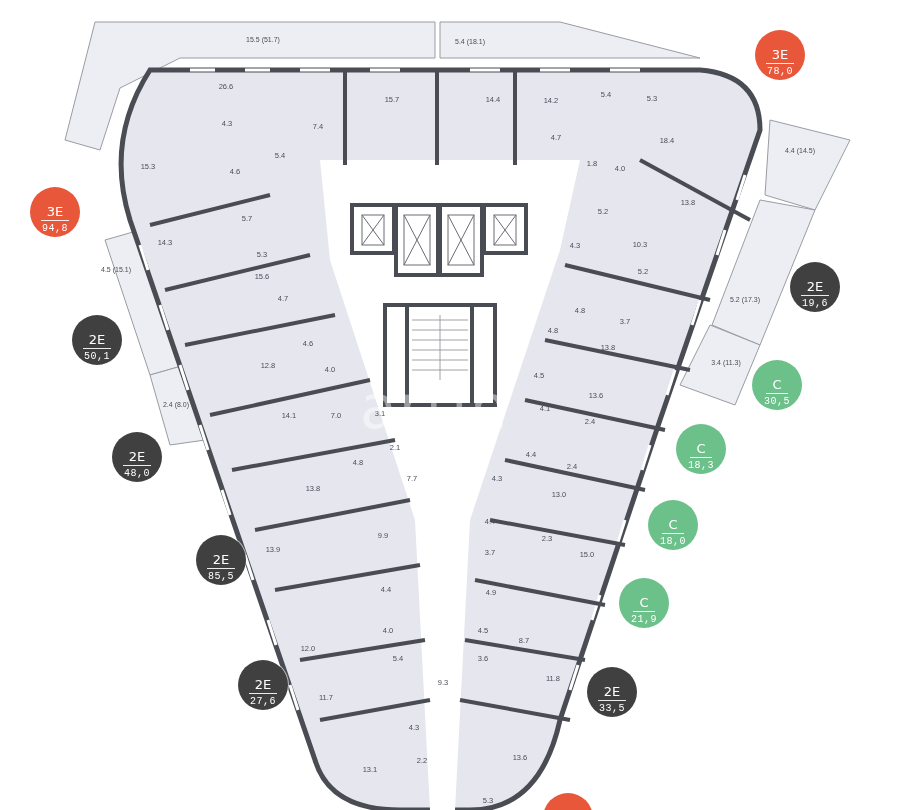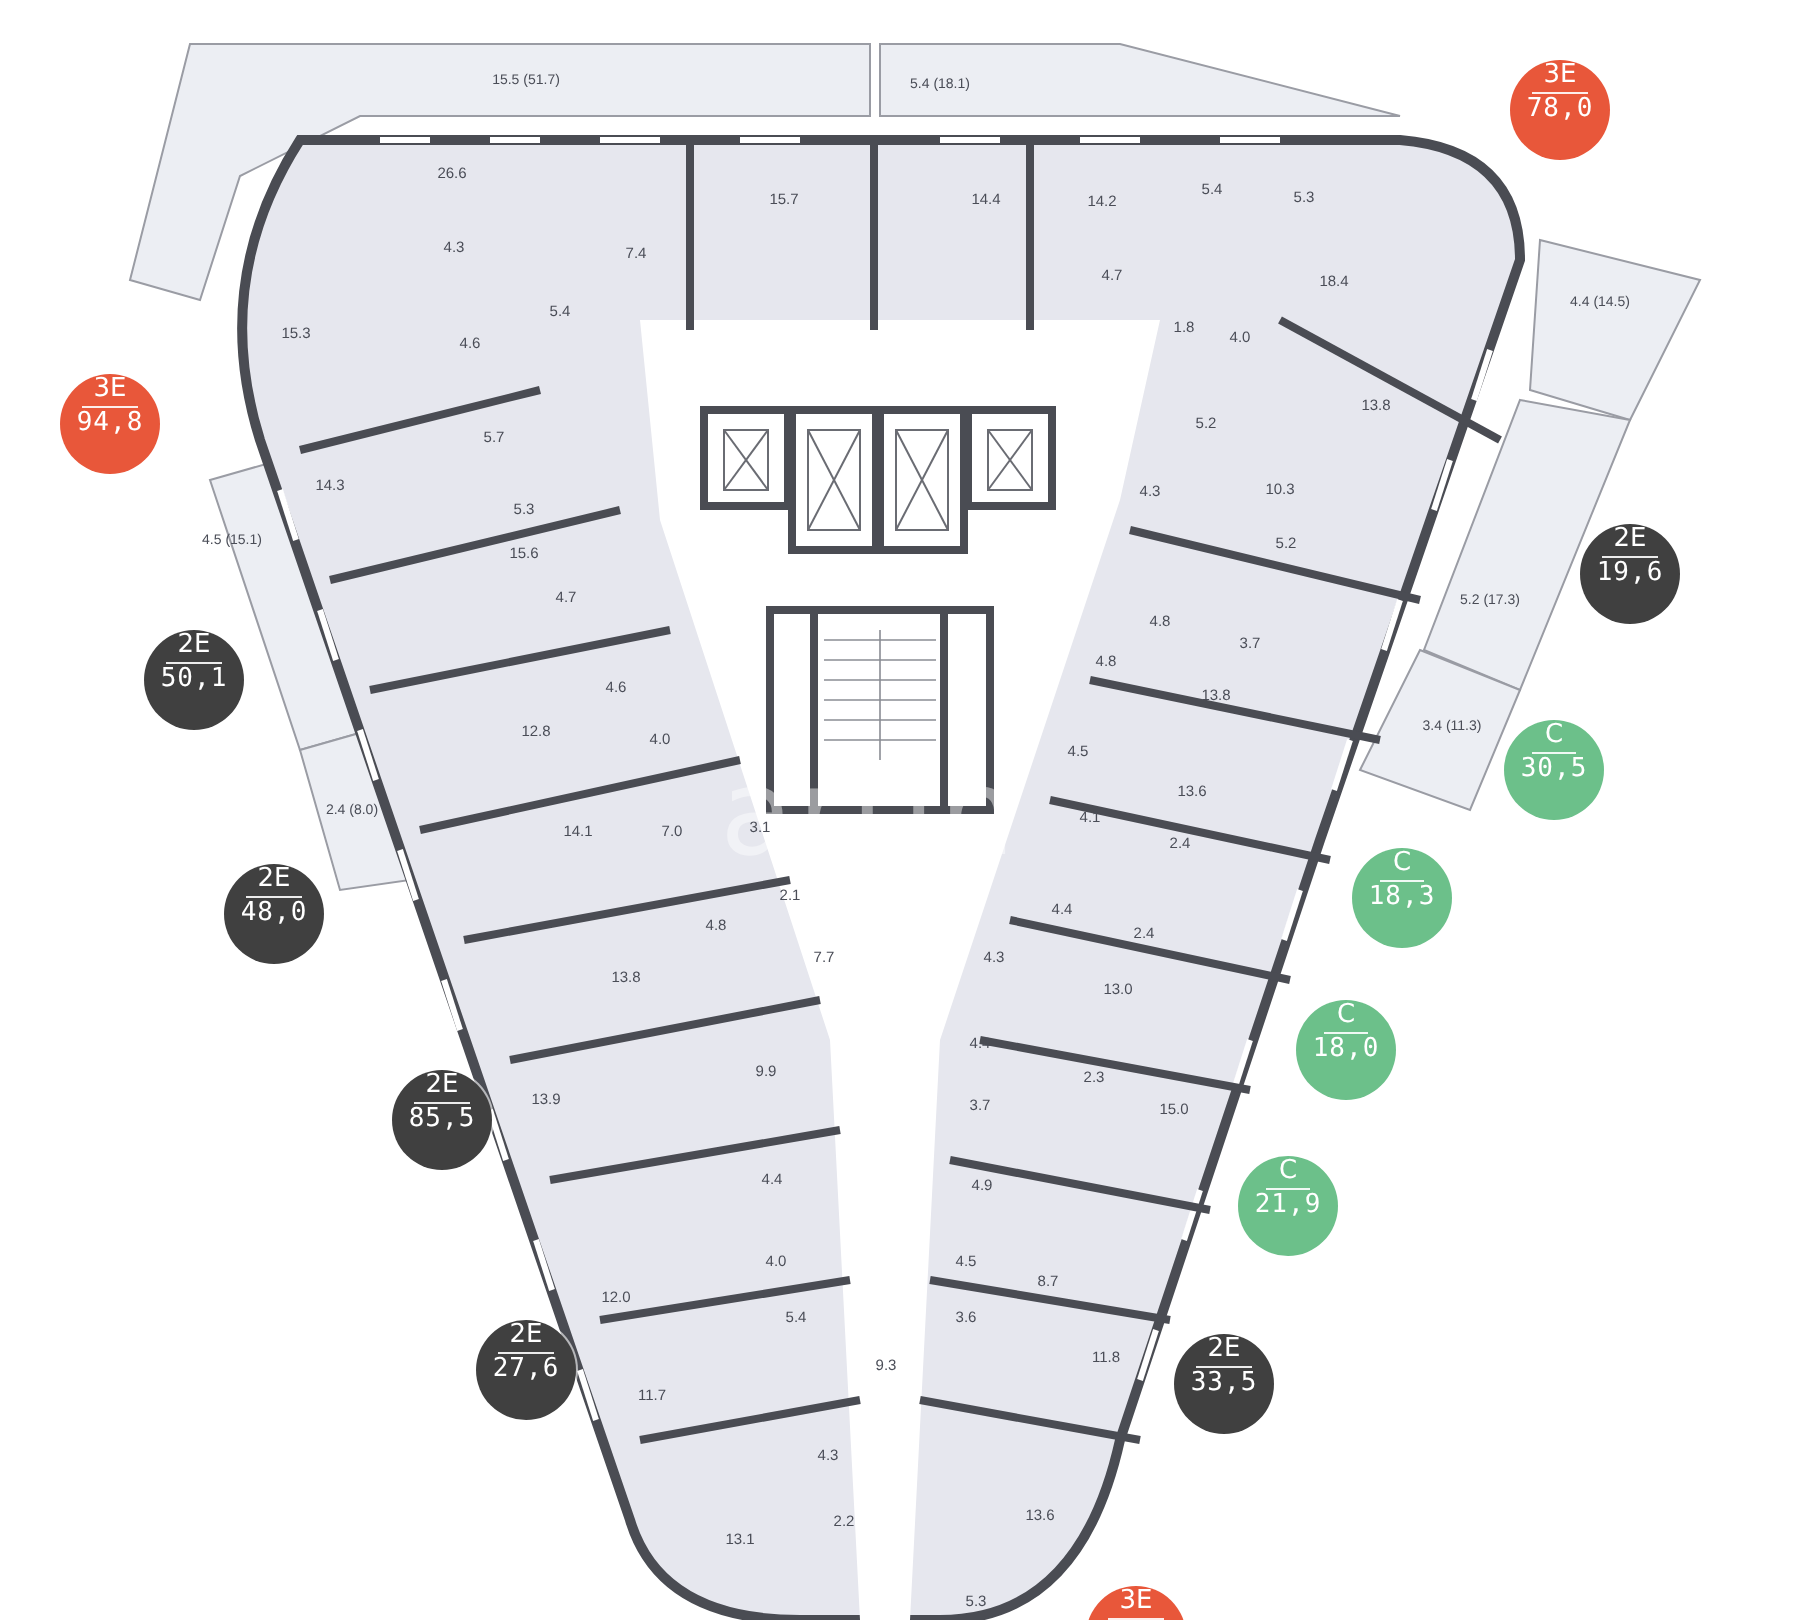--- a/index.html
+++ b/index.html
@@ -1,22 +1,22 @@
 <!DOCTYPE html>
 <html><head>
 <meta charset="utf-8">
 <style>
   html, body { margin: 0; padding: 0; background: #ffffff; }
   body { width: 900px; height: 810px; overflow: hidden; position: relative; font-family: "DejaVu Sans", sans-serif; }
   #plan { position: absolute; left: 0; top: 0; width: 900px; height: 810px; }
   .room-label { font-family: "Liberation Sans", sans-serif; font-size: 7.5px; fill: #4a4d57; }
   .terrace-label { font-family: "Liberation Sans", sans-serif; font-size: 7px; fill: #4a4d57; }
-  .badge { position: absolute; width: 50px; height: 50px; border-radius: 50%; color: #ffffff; display: flex; flex-direction: column; align-items: center; justify-content: flex-start; font-family: "DejaVu Sans Mono", monospace; box-shadow: 0 0 0 1px rgba(255,255,255,0.6); cursor: pointer; }
+  .badge { position: absolute; width: 50px; height: 50px; border-radius: 50%; color: #ffffff; display: flex; flex-direction: column; align-items: center; justify-content: flex-end; font-family: "DejaVu Sans Mono", monospace; box-shadow: 0 0 0 1px rgba(255,255,255,0.6); cursor: pointer; }
   .badge .type { font-family: "DejaVu Sans", sans-serif; font-size: 13px; line-height: 15px; padding: 0 6px 1px; border-bottom: 1px solid rgba(255,255,255,0.9); }
-  .badge .area { font-size: 13px; line-height: 16px; letter-spacing: 0.5px; }
+  .badge .area { font-size: 10px; line-height: 16px; letter-spacing: 0.5px; font-family: Liberation Mono, monospace; }
   .badge.red { background: #e8573a; }
   .badge.blue { background: #404040; }
   .badge.green { background: #6cc08a; }
   .watermark { position: absolute; left: 360px; top: 372px; font-family: "DejaVu Sans", sans-serif; font-size: 60px; color: rgba(255,255,255,0.45); pointer-events: none; letter-spacing: 2px; }
 </style>
 </head>
 <body>
 
 <svg id="plan" viewBox="0 0 900 810" xmlns="http://www.w3.org/2000/svg">
 

